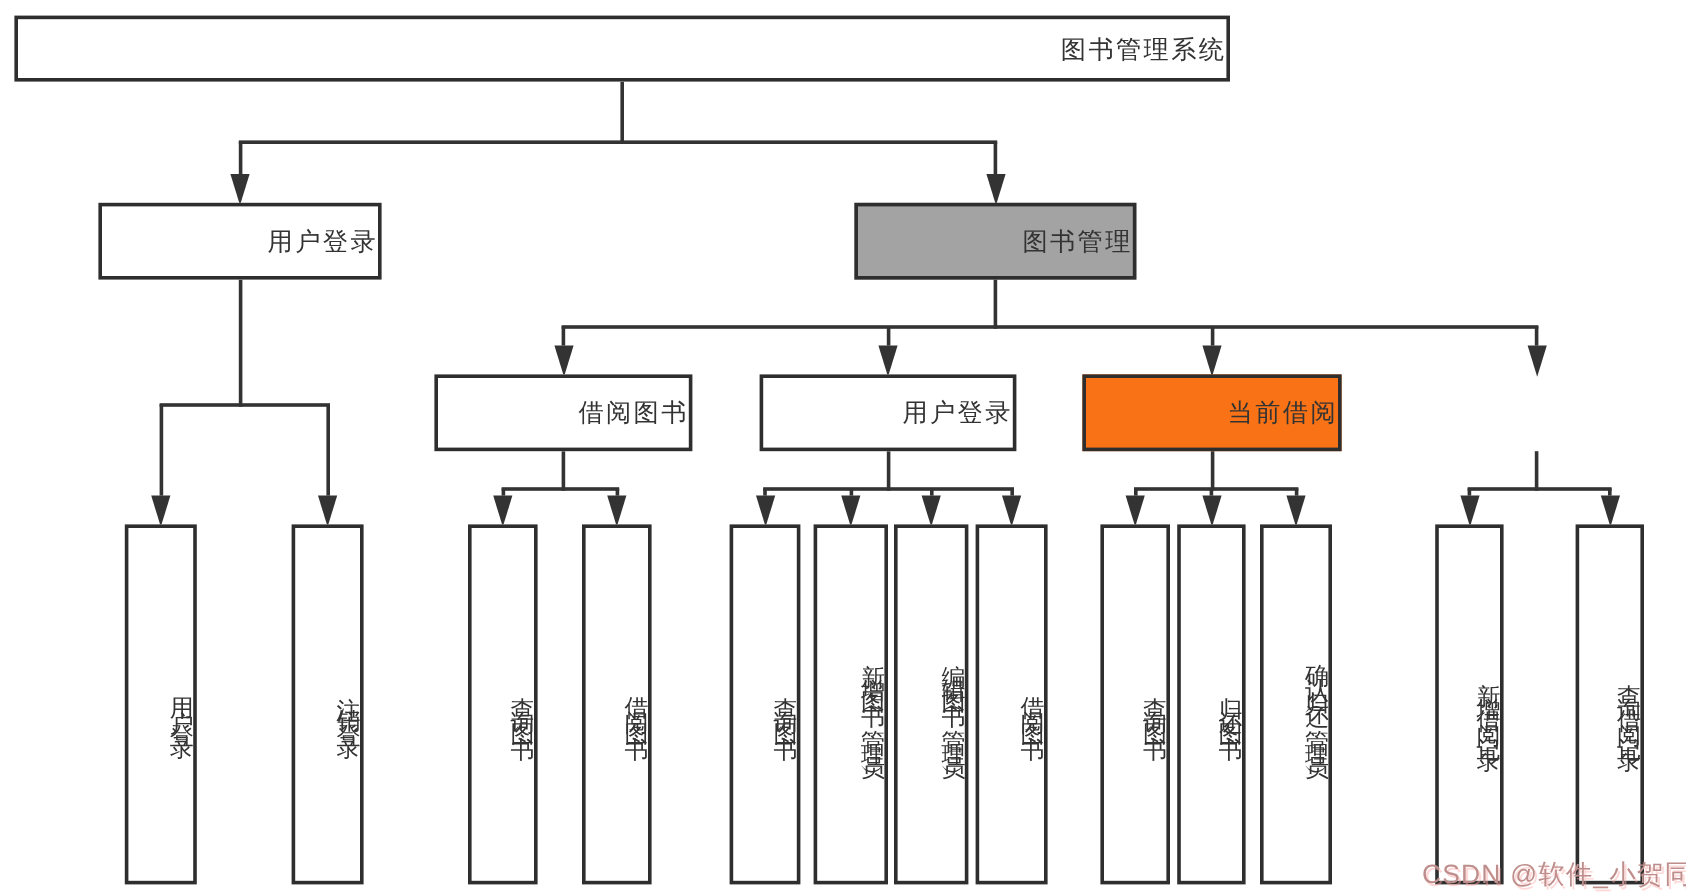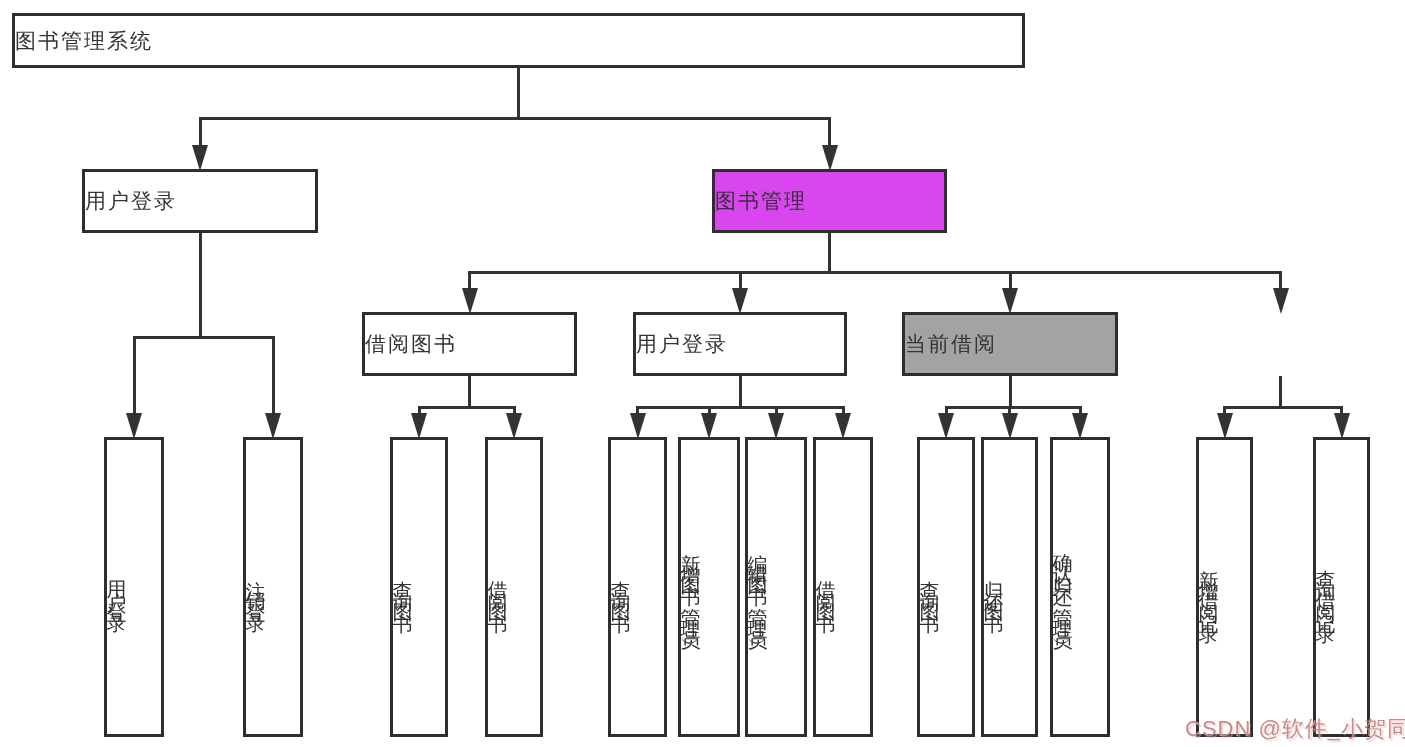--- a/index.html
+++ b/index.html
@@ -11,21 +11,21 @@
     overflow: hidden;
     font-family: "Liberation Sans", "DejaVu Sans", sans-serif;
   }
   .node {
     position: absolute;
     box-sizing: border-box;
     border: 3px solid #2e2e2e;
     background: #ffffff;
     display: flex;
     align-items: center;
-    justify-content: flex-start;
+    justify-content: flex-end;
     color: #333333;
   }
   .node.h span {
     font-size: 21px;
     letter-spacing: 2px;
     white-space: nowrap;
   }
   .node.v span {
     writing-mode: vertical-rl;
     text-orientation: mixed;
@@ -110,30 +110,30 @@
     <div class="cline" style="left: 1223px; top: 407px; width: 3px; height: 6px; background: rgb(51, 51, 51);"></div>
     <div class="arrow" style="left: 1216.5px; top: 413px; border-top-color: rgb(51, 51, 51);"></div>
     <div class="cline" style="left: 1340px; top: 407px; width: 3px; height: 6px; background: rgb(51, 51, 51);"></div>
     <div class="arrow" style="left: 1333.5px; top: 413px; border-top-color: rgb(51, 51, 51);"></div>
     <div class="node h" style="left: 12px; top: 13px; width: 1013px; height: 55px; border-color: rgb(46, 46, 46); background: rgb(255, 255, 255); color: rgb(51, 51, 51);">
       <span>图书管理系统</span>
     </div>
     <div class="node h" style="left: 82px; top: 169px; width: 236px; height: 64px; border-color: rgb(46, 46, 46); background: rgb(255, 255, 255); color: rgb(51, 51, 51);">
       <span>用户登录</span>
     </div>
-    <div class="node h" style="left: 712px; top: 169px; width: 235px; height: 64px; border-color: rgb(46, 46, 46); background: #d946ef; color: rgb(51, 51, 51);">
+    <div class="node h" style="left: 712px; top: 169px; width: 235px; height: 64px; border-color: rgb(46, 46, 46); background: #a3a3a3; color: rgb(51, 51, 51);">
       <span>图书管理</span>
     </div>
     <div class="node h" style="left: 362px; top: 312px; width: 215px; height: 64px; border-color: rgb(46, 46, 46); background: rgb(255, 255, 255); color: rgb(51, 51, 51);">
       <span>借阅图书</span>
     </div>
     <div class="node h" style="left: 633px; top: 312px; width: 214px; height: 64px; border-color: rgb(46, 46, 46); background: rgb(255, 255, 255); color: rgb(51, 51, 51);">
       <span>用户登录</span>
     </div>
-    <div class="node h" style="left: 902px; top: 312px; width: 216px; height: 64px; border-color: rgb(46, 46, 46); background: #a3a3a3; color: rgb(51, 51, 51);">
+    <div class="node h" style="left: 902px; top: 312px; width: 216px; height: 64px; border-color: rgb(46, 46, 46); background: #f97316; color: rgb(51, 51, 51);">
       <span>当前借阅</span>
     </div>
     <div class="node v" style="left: 104px; top: 437px; width: 60px; height: 300px; border-color: rgb(46, 46, 46); background: rgb(255, 255, 255); color: rgb(51, 51, 51);">
       <span>用户登录</span>
     </div>
     <div class="node v" style="left: 243px; top: 437px; width: 60px; height: 300px; border-color: rgb(46, 46, 46); background: rgb(255, 255, 255); color: rgb(51, 51, 51);">
       <span>注销登录</span>
     </div>
     <div class="node v" style="left: 390px; top: 437px; width: 58px; height: 300px; border-color: rgb(46, 46, 46); background: rgb(255, 255, 255); color: rgb(51, 51, 51);">
       <span>查询图书</span>

